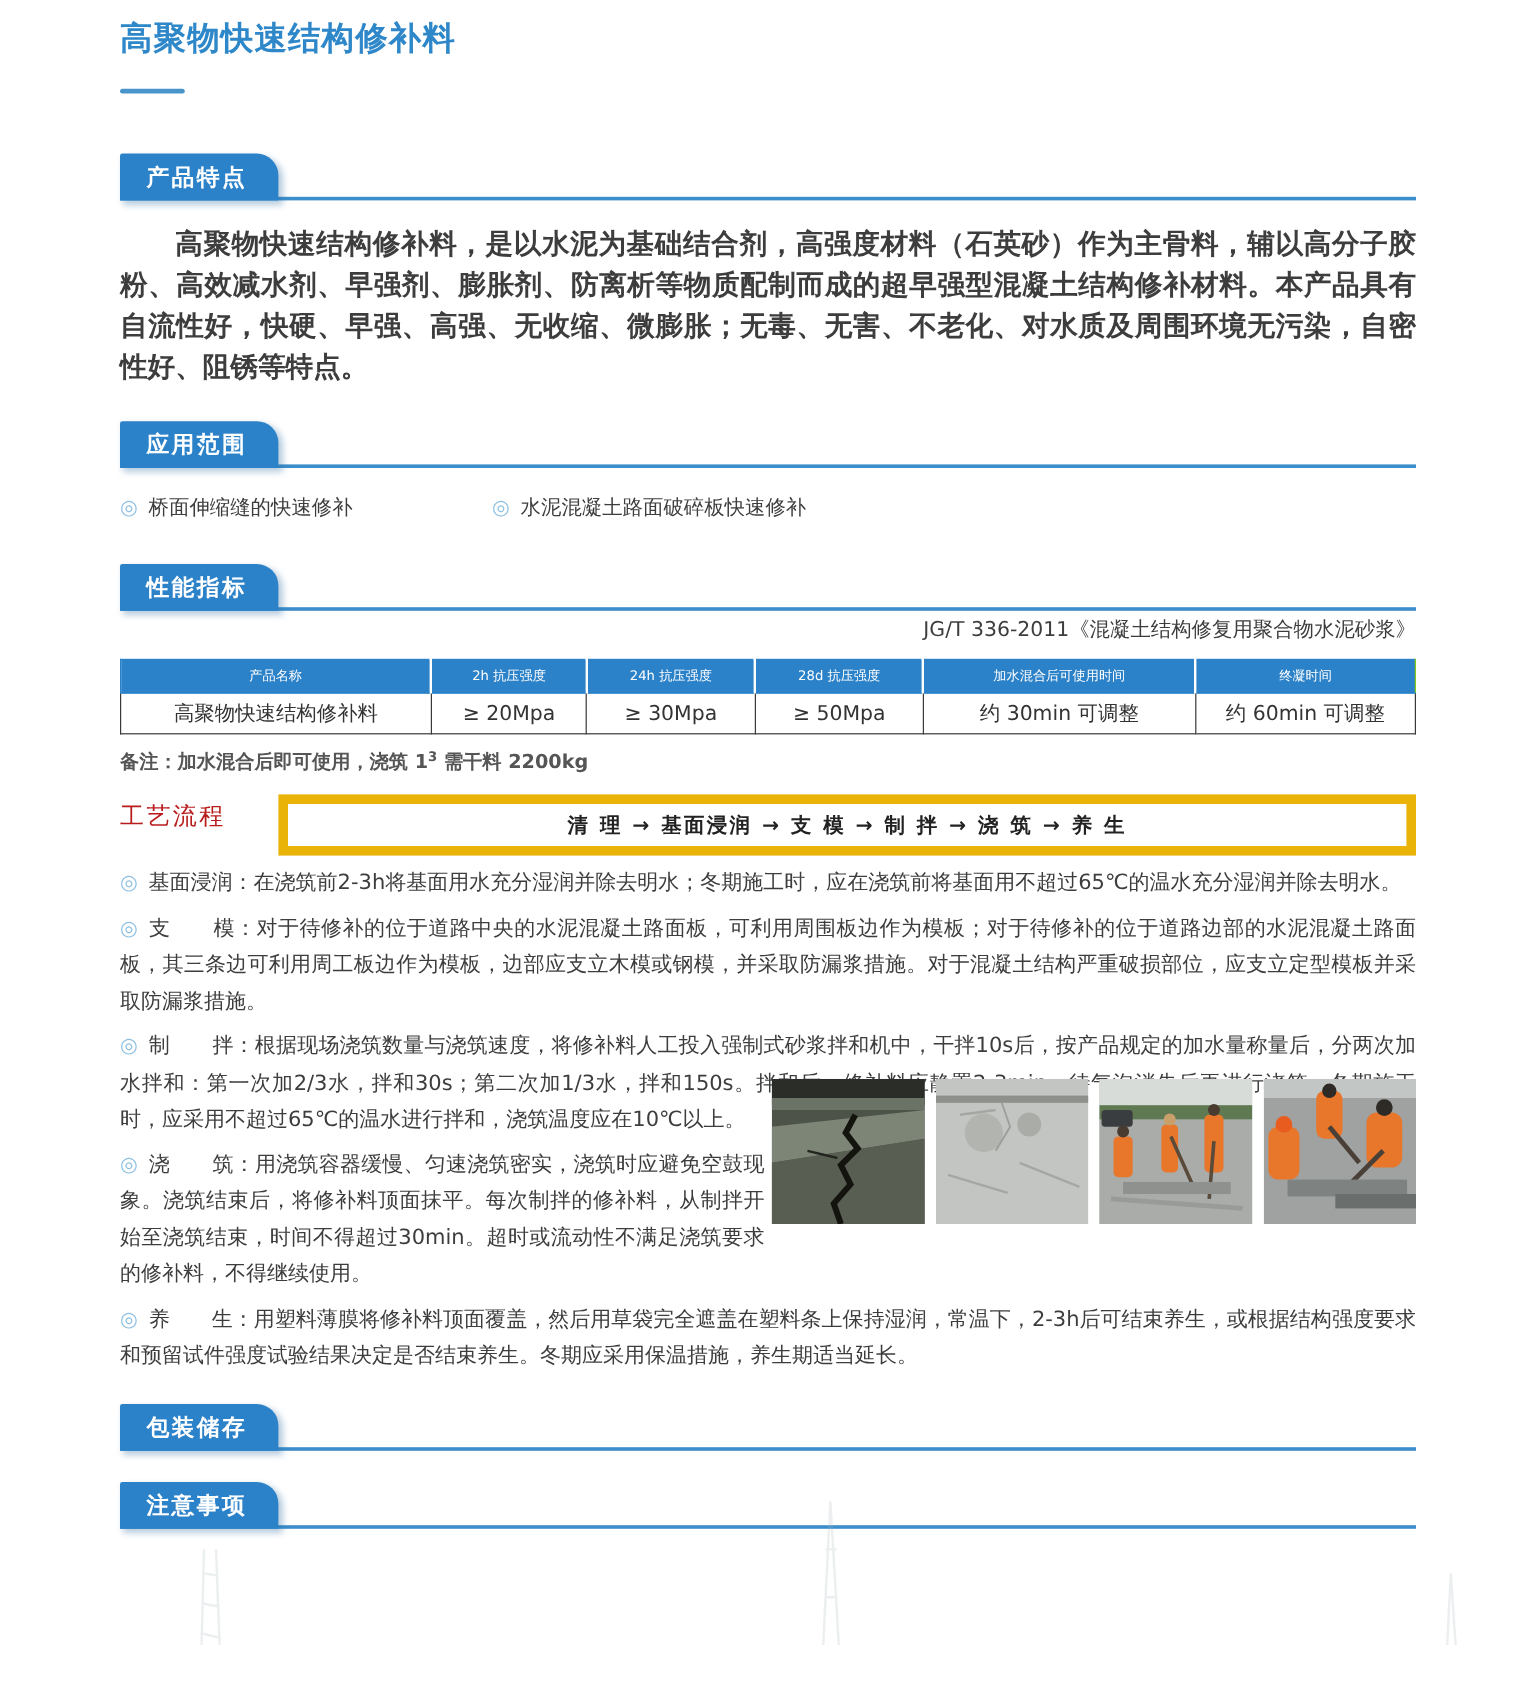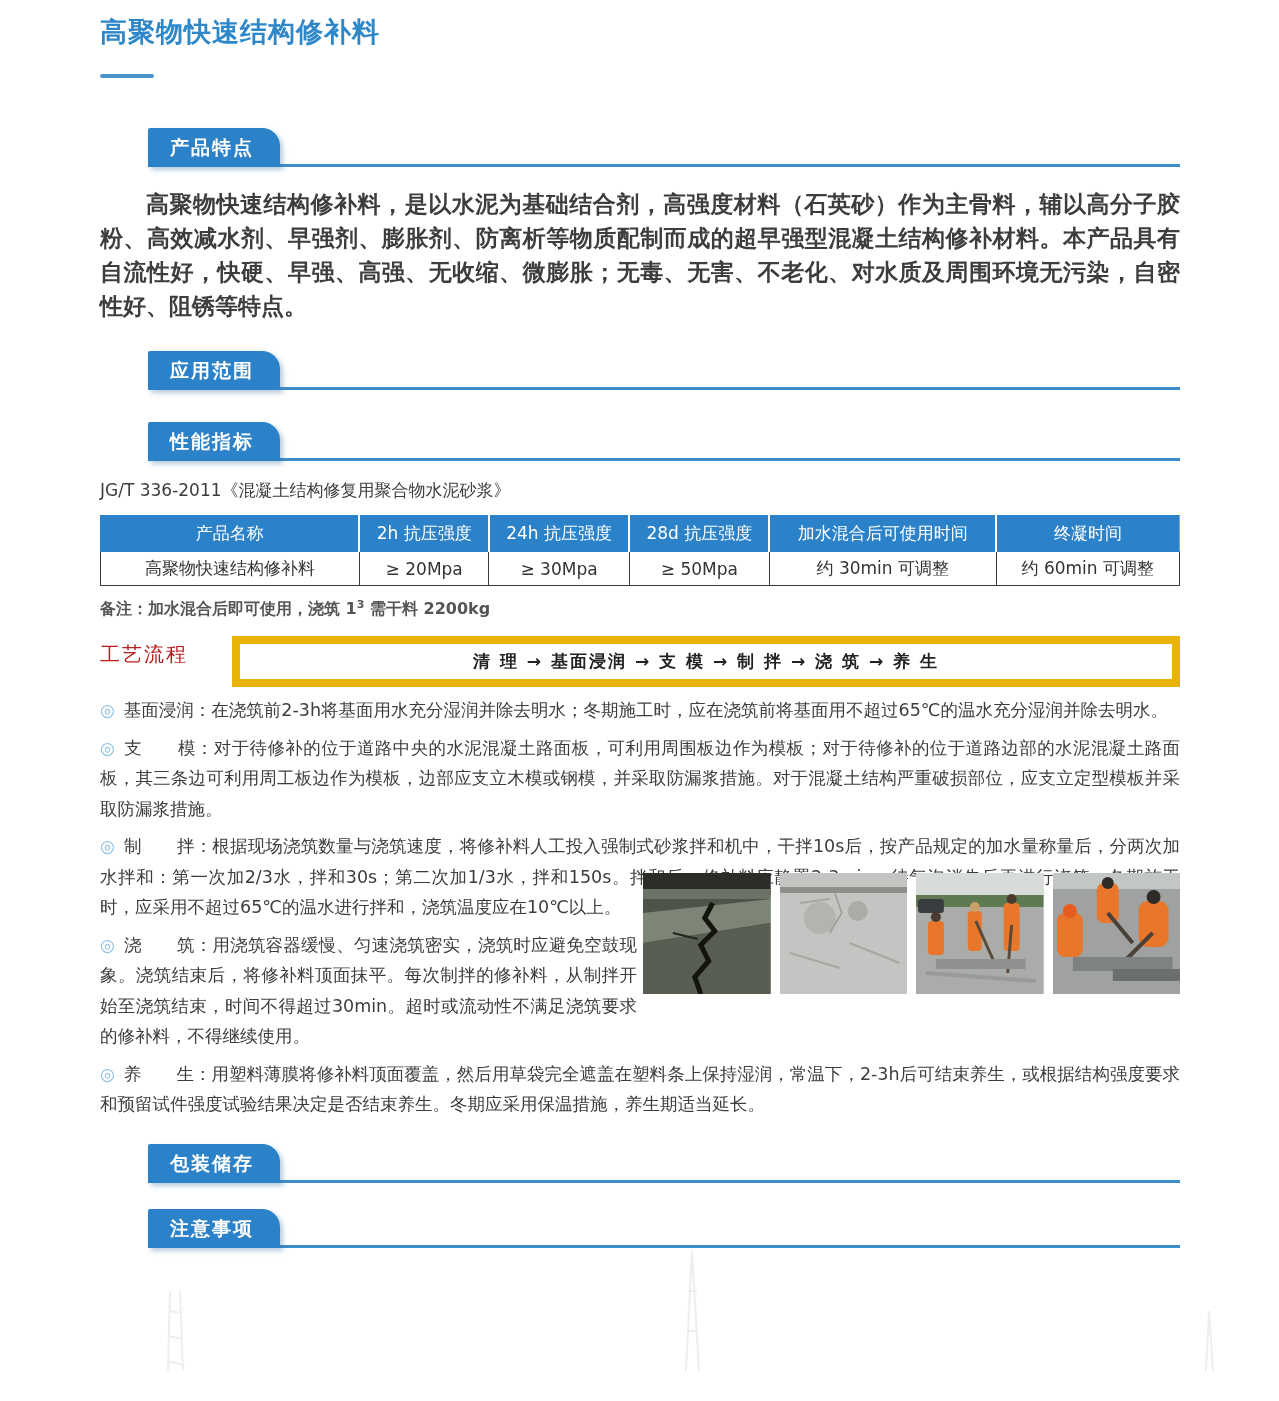--- a/index.html
+++ b/index.html
@@ -10,21 +10,21 @@
     color:#3d3d3d; overflow:hidden;
   }
   .page { position:relative; width:1279px; height:1371px; overflow:hidden; background:#fff; }
   .content { padding:14px 99px 0 100px; position:relative; }
 
   
   .doc-title { color:#2e87c8; font-size:27px; font-weight:bold; letter-spacing:1px; }
   .title-underline { width:54px; height:4px; background:#4a94cc; border-radius:2px; margin-top:24px; }
 
   
-  .tab-row { position:relative; border-bottom:3px solid #3b8ecb; height:37px; margin-top:0;margin-left:48px; }
+  .tab-row { position:relative; border-bottom:3px solid #3b8ecb; height:37px; margin-top:0; }
   .tab {
     position:absolute; left:0; bottom:-3px;
     background:#2c82c9; color:#ffffff;
     font-size:19px; font-weight:bold; letter-spacing:2px;
     padding:7px 26px 6px 22px;
     border-radius:2px 18px 0 0;
     box-shadow:3px 3px 5px rgba(46,110,160,0.35);
   }
 
   
@@ -34,24 +34,24 @@
   }
 
   
   .bullet { color:#8fc0e2; margin-right:9px; font-size:17px; }
   .item-line { font-size:17px; line-height:30px; color:#3d3d3d; }
 
   .apps-row { display:flex; margin-top:18px; }
   .apps-row .app-item:first-child { width:310px; }
 
   
-  .standard-line { text-align:left; margin-top:18px; font-size:17px; color:#3d3d3d; }
+  .standard-line { text-align:right; margin-top:4px; font-size:17px; color:#3d3d3d; }
   table.perf { width:100%; border-collapse:collapse; margin-top:13px; }
   table.perf th {
-    background:#2c82c9; color:#fff; font-size:17px; font-weight:normal;
+    background:#2c82c9; color:#fff; font-size:11px; font-weight:normal;
     padding:6px 4px; border:1px solid #2c82c9; border-right:2px solid #fff;
   }
   table.perf th:last-child { border-right:1px solid #84cc16;margin-top:20px; }
   table.perf td {
     border:1px solid #3a3a3a; text-align:center; font-size:17px;
     padding:5px 4px; color:#333;
   }
   .table-note { margin-top:12px; font-size:16px; color:#555;font-weight:bold; }
   .table-note sup { font-size:11px; }
 
@@ -89,20 +89,24 @@
     <div class="doc-title">高聚物快速结构修补料</div>
     <div class="title-underline"></div>
 
     <div class="tab-row" style="margin-top:52px;">
       <span class="tab">产品特点</span>
     </div>
     <p class="para">高聚物快速结构修补料，是以水泥为基础结合剂，高强度材料（石英砂）作为主骨料，辅以高分子胶粉、高效减水剂、早强剂、膨胀剂、防离析等物质配制而成的超早强型混凝土结构修补材料。本产品具有自流性好，快硬、早强、高强、无收缩、微膨胀；无毒、无害、不老化、对水质及周围环境无污染，自密性好、阻锈等特点。</p>
 
     <div class="tab-row" style="margin-top:30px;">
       <span class="tab">应用范围</span>
+    </div>
+    <div class="apps-row">
+      <div class="item-line app-item"><span class="bullet">◎</span><span>桥面伸缩缝的快速修补</span></div>
+      <div class="item-line app-item"><span class="bullet">◎</span><span>水泥混凝土路面破碎板快速修补</span></div>
     </div>
 
     <div class="tab-row" style="margin-top:34px;">
       <span class="tab">性能指标</span>
     </div>
     <div class="standard-line">JG/T 336-2011《混凝土结构修复用聚合物水泥砂浆》</div>
     <table class="perf">
       <colgroup>
         <col style="width:24%">
           <col style="width:12%">

